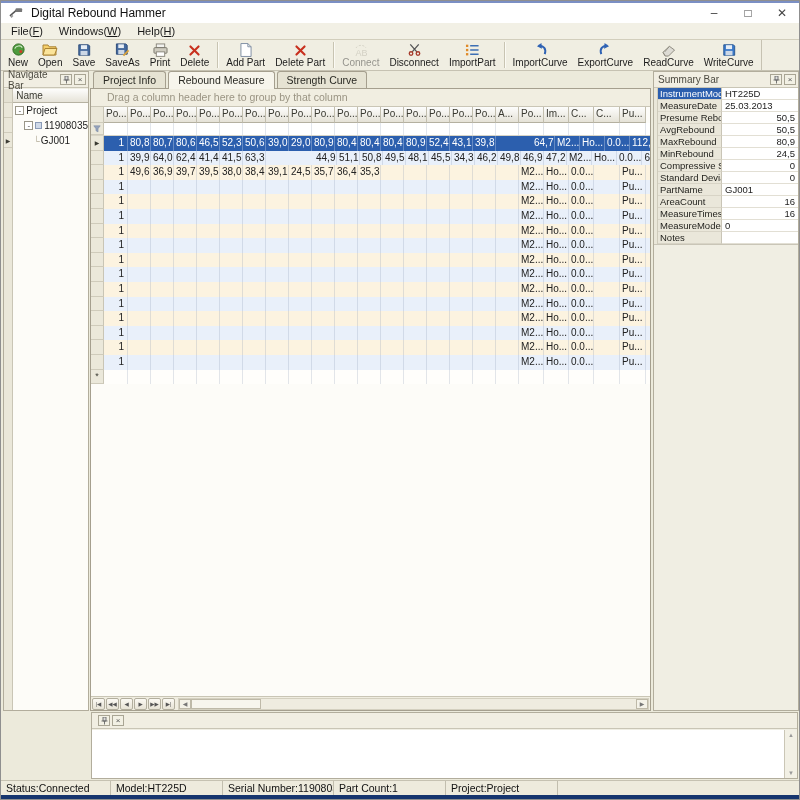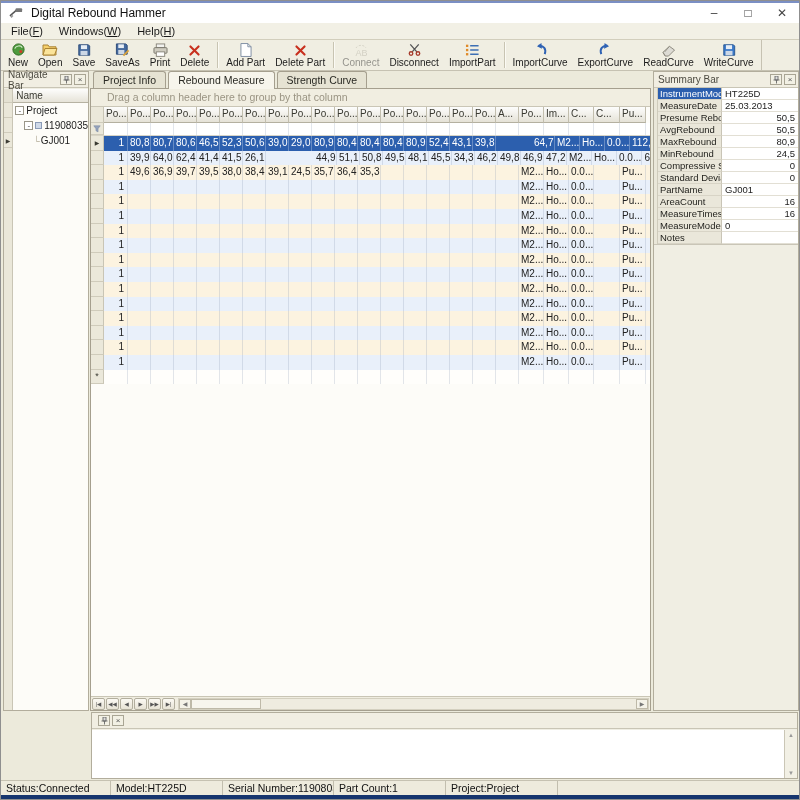--- a/index.html
+++ b/index.html
@@ -417,21 +417,21 @@
             <span class="c" style="width: 26px;">Pu...</span>
           </div>
           <div class="g-row g-data alt-b">
             <span class="g-ind"></span>
             <span class="c num" style="width: 24px;">1</span>
             <span class="c num" style="width: 23px;">39,9</span>
             <span class="c num" style="width: 23px;">64,0</span>
             <span class="c num" style="width: 23px;">62,4</span>
             <span class="c num" style="width: 23px;">41,4</span>
             <span class="c num" style="width: 23px; text-align: right;">41,5</span>
-            <span class="c num" style="width: 23px;">26,1</span>
+            <span class="c num" style="width: 23px;">63,3</span>
             <span class="c num" style="width: 23px; margin-left: 48px;">44,9</span>
             <span class="c num" style="width: 23px;">51,1</span>
             <span class="c num" style="width: 23px;">50,8</span>
             <span class="c num" style="width: 23px;">49,5</span>
             <span class="c num" style="width: 23px;">48,1</span>
             <span class="c num" style="width: 23px;">45,5</span>
             <span class="c num" style="width: 23px;">34,3</span>
             <span class="c num" style="width: 23px;">46,2</span>
             <span class="c num" style="width: 23px;">49,8</span>
             <span class="c num" style="width: 23px;">46,9</span>

